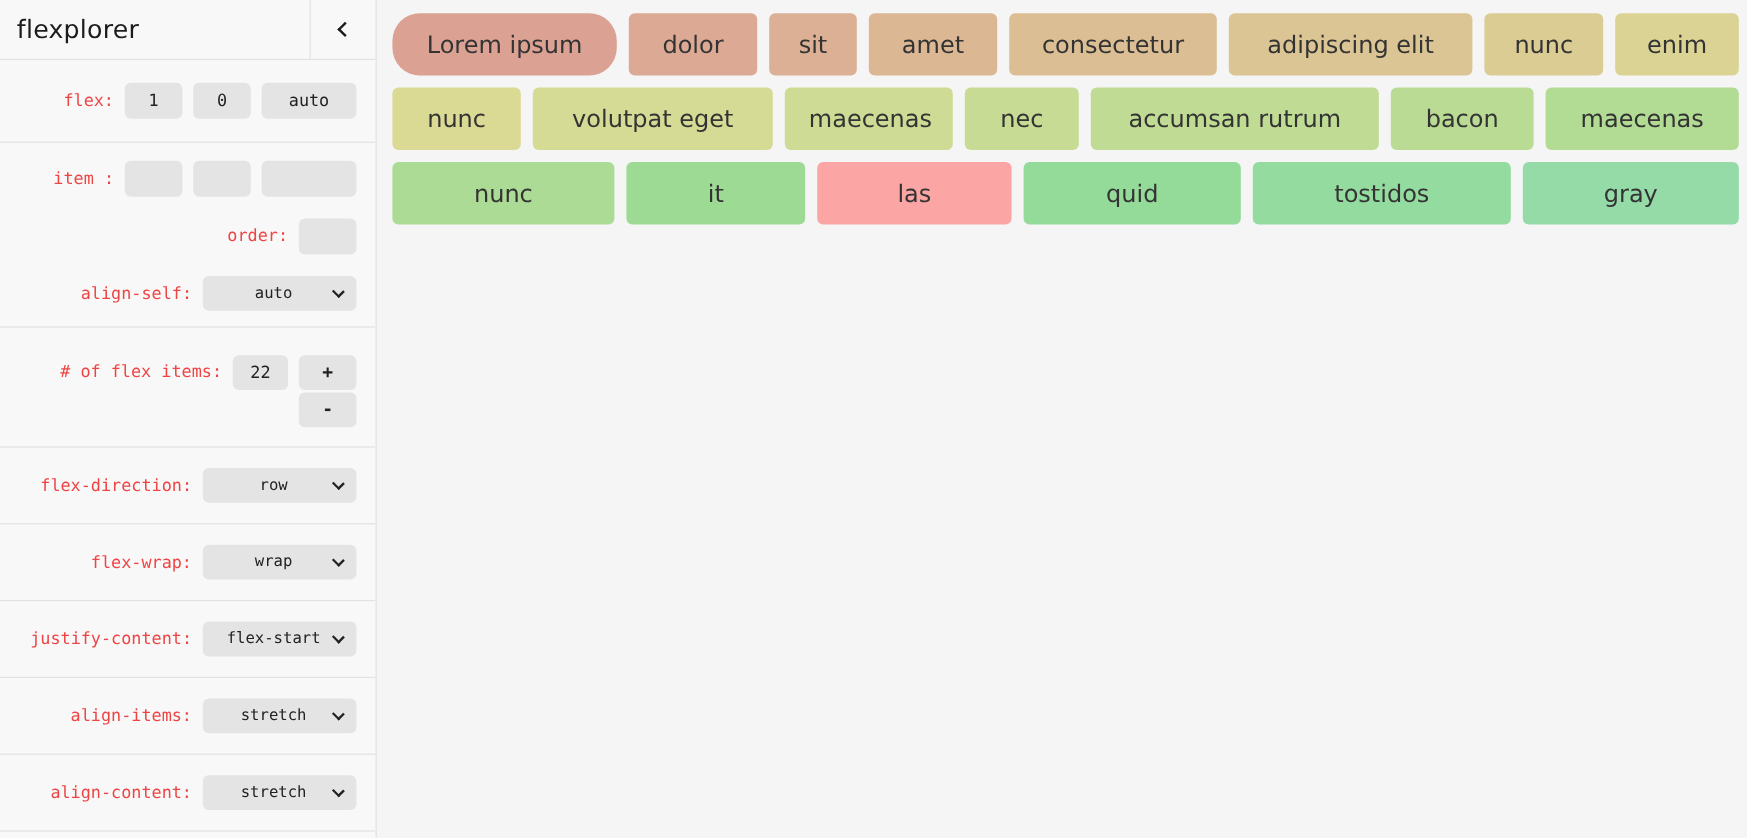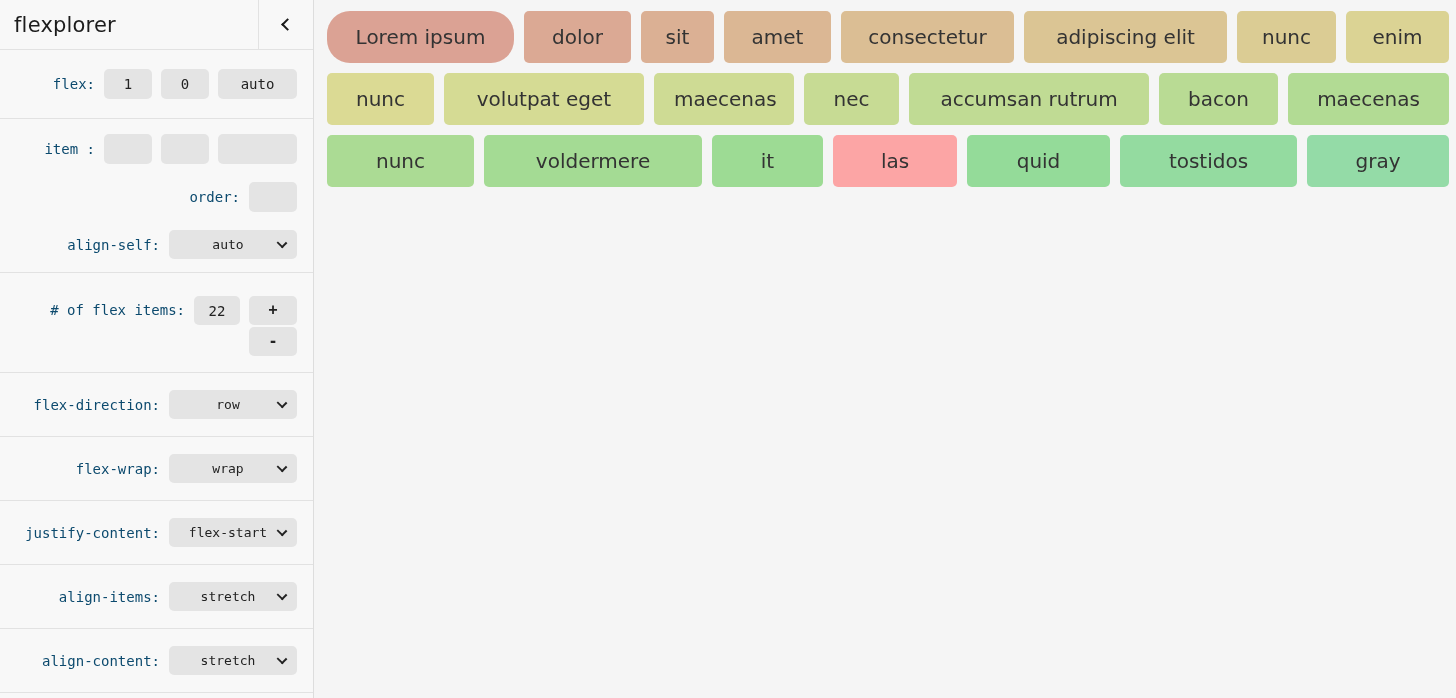--- a/index.html
+++ b/index.html
@@ -55,21 +55,21 @@
   }
   .ctrl-row {
     display: flex;
     align-items: center;
     justify-content: flex-end;
     gap: 9px;
   }
   .sb-label {
     font-family: "DejaVu Sans Mono", monospace;
     font-size: 14px;
-    color: #0c4a6e;
+    color: #ef4444;
     white-space: pre;
   }
   .sb-input {
     background: #e4e4e4;
     border: none;
     outline: none;
     border-radius: 5px;
     height: 30px;
     text-align: center;
     font-family: "DejaVu Sans Mono", monospace;
@@ -269,19 +269,18 @@
     <div class="flex-item" style="background: rgb(219, 204, 148); flex-basis: 94px;">nunc</div>
     <div class="flex-item" style="background: rgb(219, 211, 148); flex-basis: 98px;">enim</div>
     <div class="flex-item" style="background: rgb(219, 218, 148); flex-basis: 102px;">nunc</div>
     <div class="flex-item" style="background: rgb(213, 219, 148); flex-basis: 195px;">volutpat eget</div>
     <div class="flex-item" style="background: rgb(206, 219, 148); flex-basis: 135px;">maecenas</div>
     <div class="flex-item" style="background: rgb(199, 219, 148); flex-basis: 90px;">nec</div>
     <div class="flex-item" style="background: rgb(192, 219, 148); flex-basis: 235px;">accumsan rutrum</div>
     <div class="flex-item" style="background: rgb(185, 219, 148); flex-basis: 114px;">bacon</div>
     <div class="flex-item" style="background: rgb(178, 219, 148); flex-basis: 156px;">maecenas</div>
     <div class="flex-item" style="background: rgb(171, 219, 148); flex-basis: 142px;">nunc</div>
-    <div class="flex-item" style="background: rgb(164, 219, 148); flex-basis: 213px;">voldermere</div>
     <div class="flex-item" style="background: rgb(157, 219, 148); flex-basis: 106px;">it</div>
     <div class="flex-item" style="background: #fca5a5; flex-basis: 119px;">las</div>
     <div class="flex-item" style="background: rgb(148, 219, 153); flex-basis: 138px;">quid</div>
     <div class="flex-item" style="background: rgb(148, 219, 160); flex-basis: 172px;">tostidos</div>
     <div class="flex-item" style="background: rgb(148, 219, 167); flex-basis: 137px;">gray</div>
   </div>
 
 </body></html>

